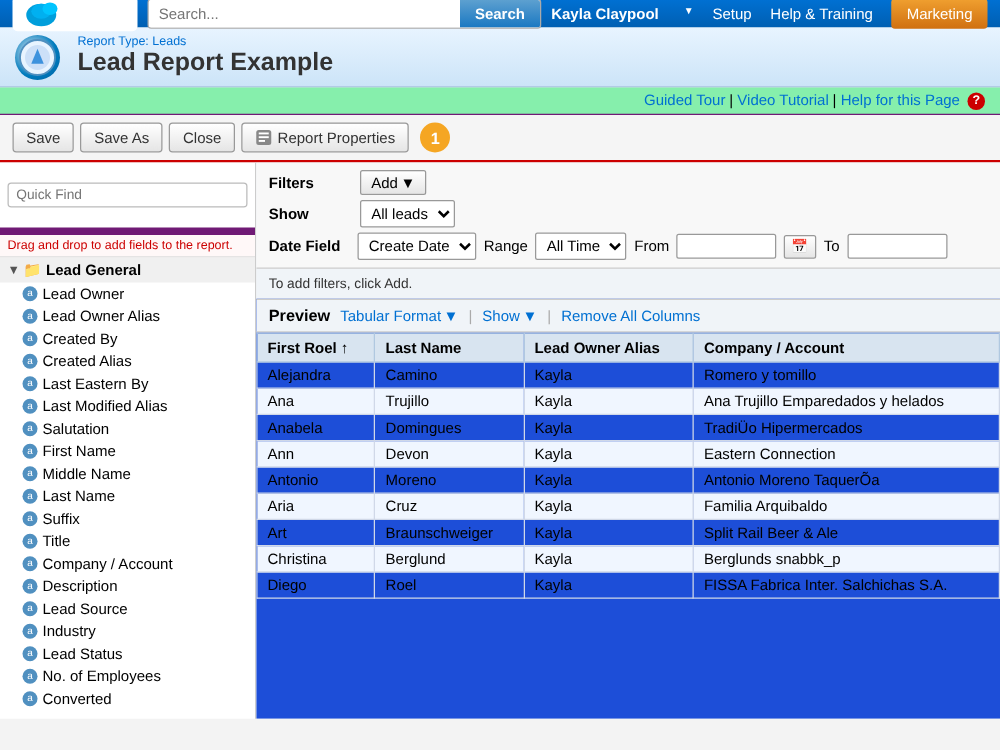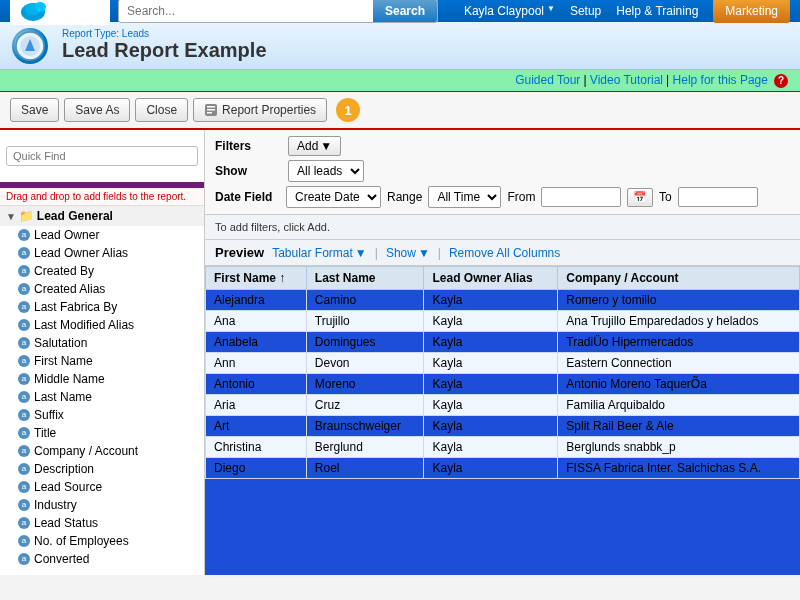--- a/index.html
+++ b/index.html
@@ -63,21 +63,22 @@
       margin-left: auto;
     }
     .header-nav a, .header-user {
       color: #fff;
       text-decoration: none;
       font-size: 12px;
       white-space: nowrap;
     }
     .header-user {
       display: flex;
-      gap: 3px;
+      gap: 20px;
+      font-weight: bold;
     }
     .dropdown-arrow { font-size: 8px; }
     .header-btn-marketing {
       background: linear-gradient(to bottom, #f0a030, #d07010);
       color: #fff;
       border: none;
       padding: 5px 12px;
       border-radius: 3px;
       font-size: 12px;
       cursor: pointer;
@@ -509,21 +510,21 @@
           <div class="field-item">
             <span class="field-icon">a</span>
                      <span>Created By</span>
           </div>
           <div class="field-item">
             <span class="field-icon">a</span>
                      <span>Created Alias</span>
           </div>
           <div class="field-item">
             <span class="field-icon">a</span>
-                     <span>Last Fabrica By</span>
+                     <span>Last Eastern By</span>
           </div>
           <div class="field-item">
             <span class="field-icon">a</span>
                      <span>Last Modified Alias</span>
           </div>
           <div class="field-item">
             <span class="field-icon">a</span>
                      <span>Salutation</span>
           </div>
           <div class="field-item">
@@ -625,21 +626,21 @@
           <span>Show</span>
           <span>▼</span>
         </a>
         <span class="pipe-sep">|</span>
         <a href="#" class="preview-link">Remove All Columns</a>
       </div>
       <div class="table-scroll">
         <table class="data-table">
           <thead id="table-head">
               <tr>
-                <th>First Name ↑</th>
+                <th>First Roel ↑</th>
                 <th>Last Name</th>
                 <th>Lead Owner Alias</th>
                 <th>Company / Account</th>
               </tr>
             </thead>
           <tbody id="table-body">
               <tr>
                 <td>Alejandra</td>
                 <td>Camino</td>
                 <td>Kayla</td>

